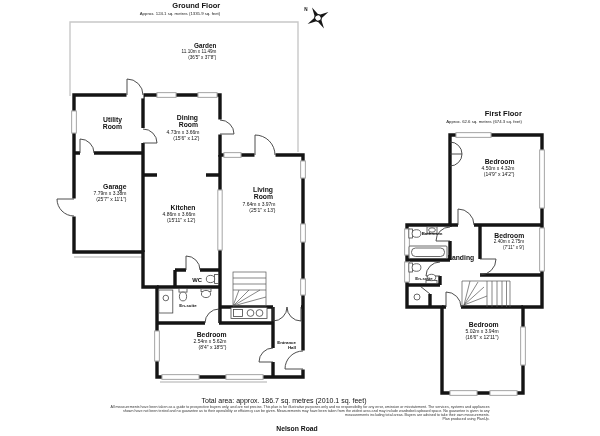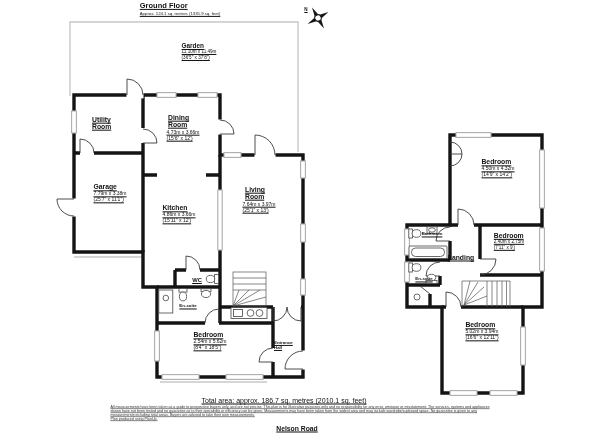--- a/index.html
+++ b/index.html
@@ -1,21 +1,21 @@
 <!DOCTYPE html>
 <html><head>
 <meta charset="utf-8">
 <style>
   html,body { margin:0; padding:0; background:#fff; }
   .page {
     position:relative; width:600px; height:436px; background:#ffffff;
     font-family:"Liberation Sans", sans-serif; color:#111; overflow:hidden;
   }
   svg.plan { position:absolute; left:0; top:0; }
-  .lbl { position:absolute; transform:translate(-50%,-50%); text-align:left; white-space:nowrap;text-decoration:underline; }
+  .lbl { position:absolute; transform:translate(-50%,-50%); text-align:right; white-space:nowrap; }
   .ft-title { display:block; font-weight:bold; font-size:7.5px; line-height:1.15; }
   .ft-sub   { display:block; font-size:4.3px; line-height:1.3; color:#222; }
   .nm  { display:block; font-weight:bold; font-size:6.8px; line-height:1.08; }
   .nm.w { white-space:normal; margin:0 auto; }
   .dm  { display:block; font-size:5px; line-height:1.2; }
   .dm.sm { font-size:4.6px; }
   .nm-g { display:block; font-weight:bold; font-size:6.4px; line-height:1.1; }
   .nm-wc { display:block; font-weight:bold; font-size:5.8px; }
   .nm-tiny { display:block; font-weight:bold; font-size:4.4px; line-height:1.15; }
   .nm-tiny.w { white-space:normal; margin:0 auto; }
@@ -169,20 +169,24 @@
         <path d="M 0,-12 L 2.2,-2.2 L 12,0 L 2.2,2.2 L 0,12 L -2.2,2.2 L -12,0 L -2.2,-2.2 Z" fill="#161616"></path>
         <circle r="3.2" fill="#ffffff" stroke="#161616" stroke-width="1"></circle>
       </g>
     </g>
   </svg>
 
   <div class="lbl" style="left:180px;top:9px">
     <span class="ft-title">Ground Floor</span>
     <span class="ft-sub">Approx. 124.1 sq. metres (1335.9 sq. feet)</span>
   </div>
+  <div class="lbl" style="left:484px;top:117px">
+    <span class="ft-title">First Floor</span>
+    <span class="ft-sub">Approx. 62.6 sq. metres (674.3 sq. feet)</span>
+  </div>
 
   <div class="lbl" style="left:306px;top:6px">
     <span class="north">N</span>
   </div>
 
   <div class="lbl" style="left:199px;top:51px">
     <span class="nm-g">Garden</span>
     <span class="dm sm">11.10m x 11.49m</span>
     <span class="dm sm">(36'5" x 37'8")</span>
   </div>

